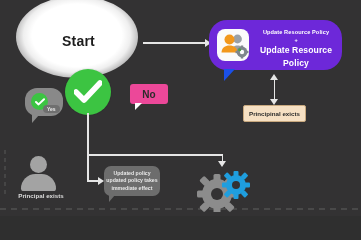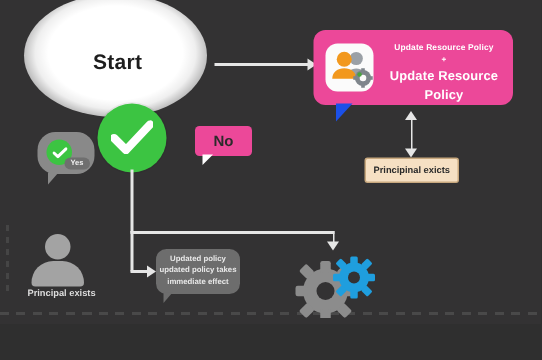--- a/index.html
+++ b/index.html
@@ -68,21 +68,21 @@
     font-size:10px;font-weight:bold;color:#2b2b2b;
   }
   .no-bubble:after{
     content:"";position:absolute;left:5px;bottom:-6px;
     border-width:7px 7px 0 0;border-style:solid;
     border-color:#ffffff transparent transparent transparent;
   }
   
   .blue-callout{
     position:absolute;left:209px;top:20px;width:133px;height:50px;
-    background:#ec4899;border-radius:8px;
+    background:#6d28d9;border-radius:18px;
   }
   .blue-callout:after{
     content:"";position:absolute;left:15px;bottom:-11px;
     border-width:12px 11px 0 0;border-style:solid;
     border-color:#1b50e8 transparent transparent transparent;
   }
   .bc-icon{
     position:absolute;left:8px;top:9px;width:32px;height:32px;
     background:#fbfbfb;border-radius:8px;
   }

